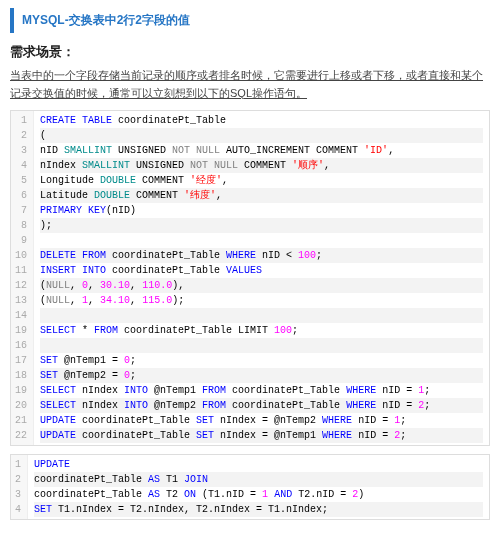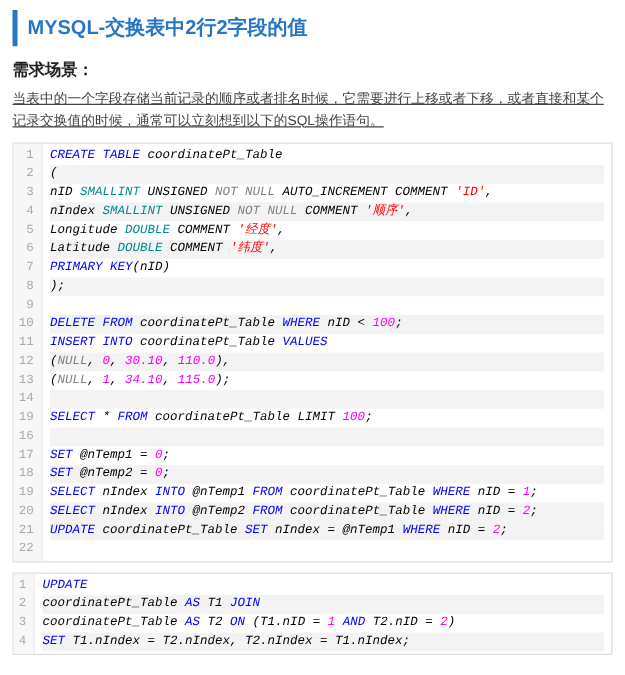--- a/index.html
+++ b/index.html
@@ -13,21 +13,21 @@
     width: 500px;
   }
   .page { padding: 8px 10px 10px 10px; }
   .title-bar {
     border-left: 4px solid #2676c5;
     padding: 4px 8px;
     margin-bottom: 10px;
   }
   .title-bar h1 {
     margin: 0;
-    font-size: 16px;
+    font-size: 12px;
     color: #2676c5;
     font-weight: bold;
   }
   .sub-heading {
     font-size: 13px;
     font-weight: bold;
     color: #222;
     margin: 8px 0 6px 0;
   }
   .desc {
@@ -53,21 +53,21 @@
     border-right: 1px solid #eee;
     user-select: none;
     flex-shrink: 0;
   }
   .gutter div { height: 15px; }
   .code {
     padding: 2px 6px;
     flex: 1;
     overflow-x: auto;
   }
-  .code .line { height: 15px; white-space: pre; font-style: italic; }
+  .code .line { height: 15px; white-space: pre; }
   .code .line.hl { background: #f3f3f3; }
   .kw-blue   { color: #0000ff; }
   .kw-teal   { color: #008b8b; }
   .kw-gray   { color: #808080; margin-top: 16px; }
   .str       { color: #ff0000; }
   .num       { color: #ff00ff; }
   .txt       { color: #000; }
 </style>
 </head>
 <body>
@@ -119,20 +119,21 @@
         <div class="line"><span class="kw-blue">INSERT INTO</span><span class="txt"> coordinatePt_Table </span><span class="kw-blue">VALUES</span></div>
         <div class="line hl"><span class="txt">(</span><span class="kw-gray">NULL</span><span class="txt">, </span><span class="num">0</span><span class="txt">, </span><span class="num">30.10</span><span class="txt">, </span><span class="num">110.0</span><span class="txt">),</span></div>
         <div class="line"><span class="txt">(</span><span class="kw-gray">NULL</span><span class="txt">, </span><span class="num">1</span><span class="txt">, </span><span class="num">34.10</span><span class="txt">, </span><span class="num">115.0</span><span class="txt">);</span></div>
         <div class="line hl"><span class="txt"></span></div>
         <div class="line"><span class="kw-blue">SELECT</span><span class="txt"> * </span><span class="kw-blue">FROM</span><span class="txt"> coordinatePt_Table LIMIT </span><span class="num">100</span><span class="txt">;</span></div>
         <div class="line hl"><span class="txt"></span></div>
         <div class="line"><span class="kw-blue">SET</span><span class="txt"> @nTemp1 = </span><span class="num">0</span><span class="txt">;</span></div>
         <div class="line hl"><span class="kw-blue">SET</span><span class="txt"> @nTemp2 = </span><span class="num">0</span><span class="txt">;</span></div>
         <div class="line"><span class="kw-blue">SELECT</span><span class="txt"> nIndex </span><span class="kw-blue">INTO</span><span class="txt"> @nTemp1 </span><span class="kw-blue">FROM</span><span class="txt"> coordinatePt_Table </span><span class="kw-blue">WHERE</span><span class="txt"> nID = </span><span class="num">1</span><span class="txt">;</span></div>
         <div class="line hl"><span class="kw-blue">SELECT</span><span class="txt"> nIndex </span><span class="kw-blue">INTO</span><span class="txt"> @nTemp2 </span><span class="kw-blue">FROM</span><span class="txt"> coordinatePt_Table </span><span class="kw-blue">WHERE</span><span class="txt"> nID = </span><span class="num">2</span><span class="txt">;</span></div>
+        <div class="line"><span class="kw-blue">UPDATE</span><span class="txt"> coordinatePt_Table </span><span class="kw-blue">SET</span><span class="txt"> nIndex = @nTemp2 </span><span class="kw-blue">WHERE</span><span class="txt"> nID = </span><span class="num">1</span><span class="txt">;</span></div>
         <div class="line hl"><span class="kw-blue">UPDATE</span><span class="txt"> coordinatePt_Table </span><span class="kw-blue">SET</span><span class="txt"> nIndex = @nTemp1 </span><span class="kw-blue">WHERE</span><span class="txt"> nID = </span><span class="num">2</span><span class="txt">;</span></div>
       </div>
   </div>
 
 
   <div class="code-block">
     <div class="gutter" id="gut2">
         <div>1</div>
         <div>2</div>
         <div>3</div>

